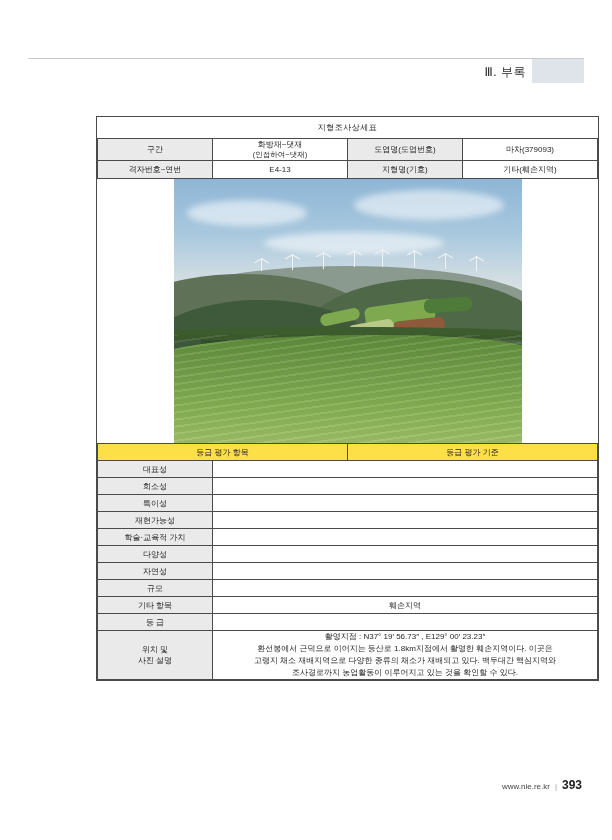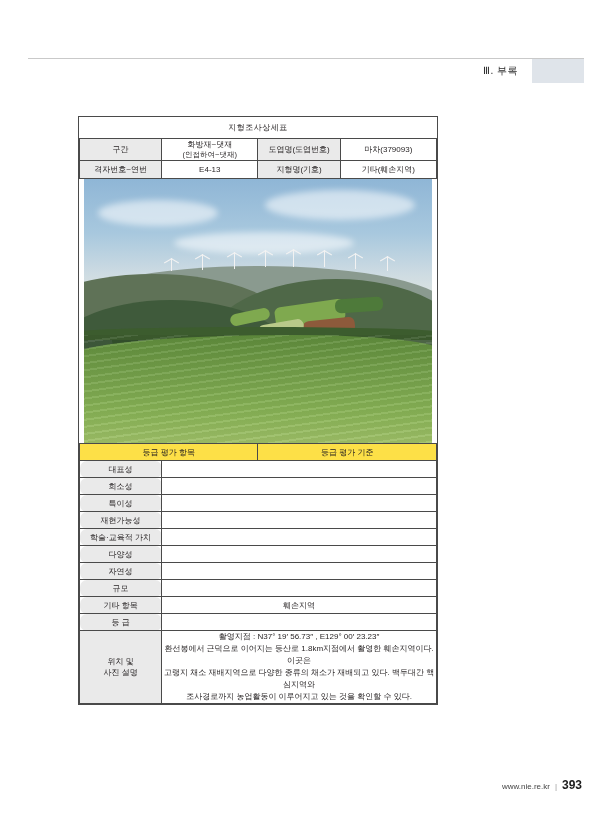--- a/index.html
+++ b/index.html
@@ -36,33 +36,33 @@
     position: absolute;
     top: 1px;
     right: 28px;
     width: 52px;
     height: 24px;
     background: #dfe4ea;
   }
   .page-head .label {
     position: absolute;
     top: 6px;
-    right: 94px;
-    font-size: 10px;
+    right: 86px;
+    font-size: 12px;
     letter-spacing: 0.5px;
     color: #2a2a2a;
     padding-left: 10px;
   }
 
   
   .sheet {
     position: absolute;
     top: 116px;
-    left: 78px;
-    width: 360px;
+    left: 96px;
+    width: 503px;
     border: 1px solid #4a4a4a;
     box-sizing: border-box;
     background: #fff;
   }
 
   table.grid {
     border-collapse: collapse;
     width: 100%;
     table-layout: fixed;
   }
@@ -217,21 +217,20 @@
     text-align: center;
     font-weight: bold;
     font-size: 8px;
     height: 16px;
   }
   .eval-lbl {
     background: #eaeaea;
     text-align: center;
     font-size: 8px;
     height: 16px;
-    border-radius: 7px;
   }
   .eval-val {
     height: 16px;
     font-size: 7.5px;
     padding: 1px 5px;
     text-align: center;
   }
 
   .desc-lbl {
     background: #eaeaea;

